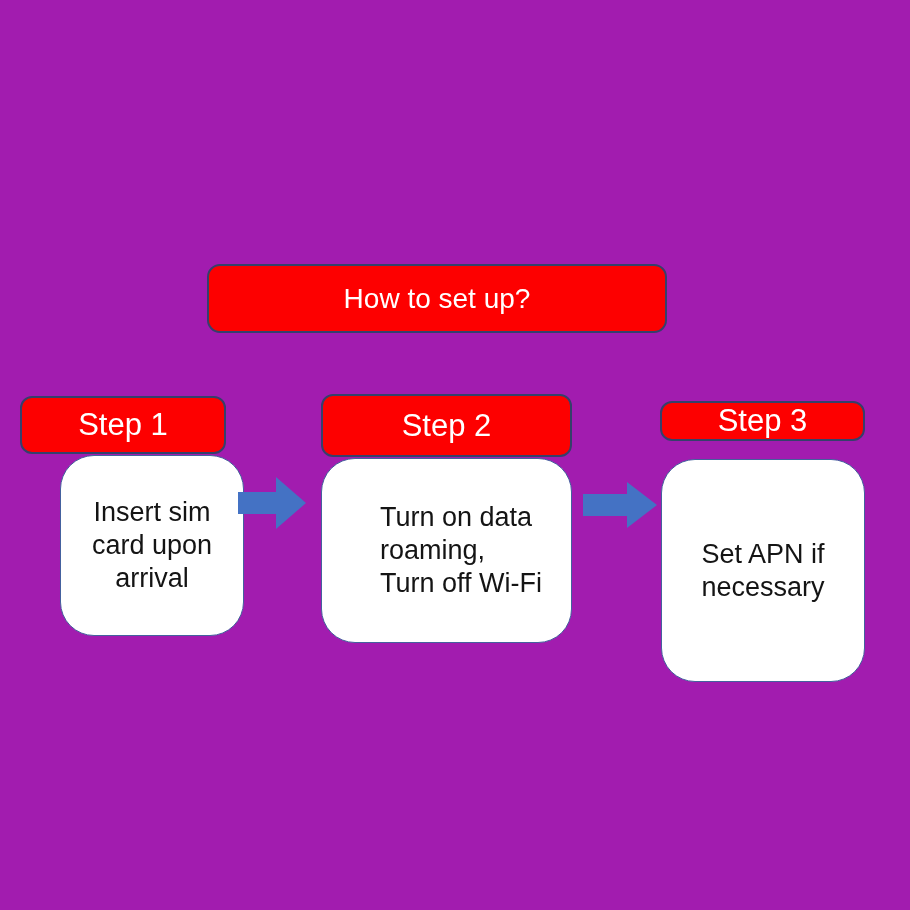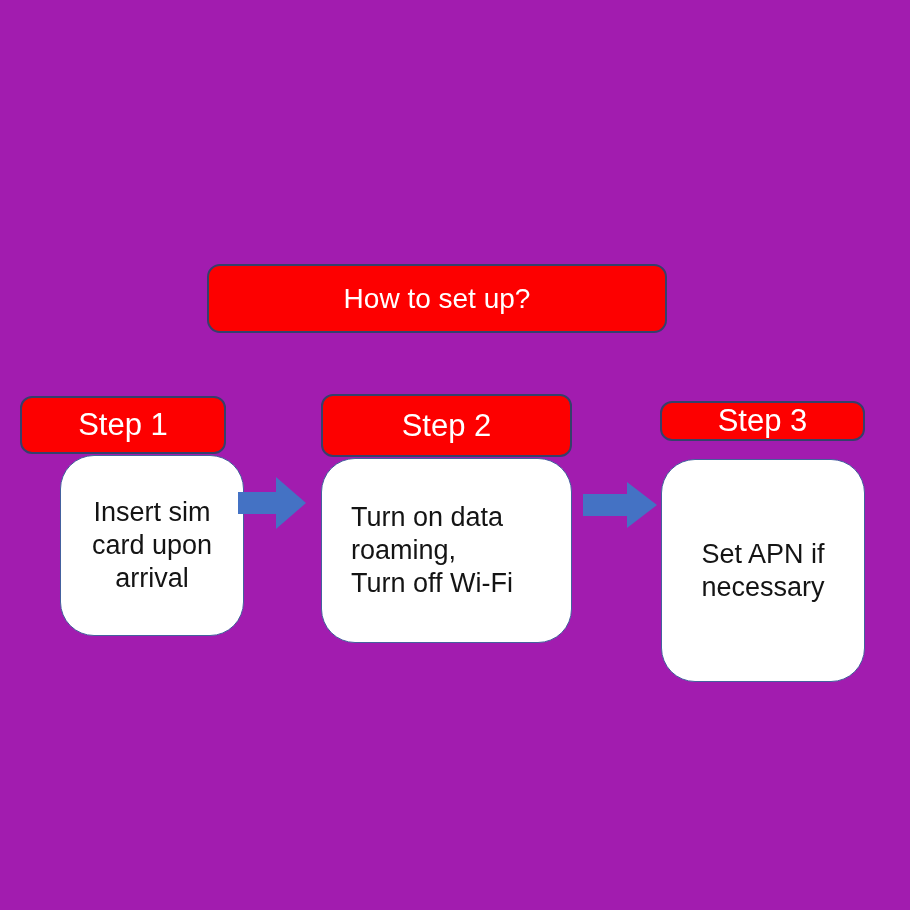--- a/index.html
+++ b/index.html
@@ -50,21 +50,21 @@
     color: var(--body-text);
     font-size: 27px;
     line-height: 1.22;
     white-space: pre-line;
     display: flex; align-items: center; justify-content: center;
     text-align: center;
   }
   #step1-body { left: 20px;  top: 455px; width: 184px; height: 181px; margin-left: 40px; }
   #step2-body {
     left: 321px; top: 458px; width: 251px; height: 185px;
-    justify-content: flex-start; text-align: left; padding-left: 29px;
+    justify-content: center; text-align: left; padding-left: 29px;
   }
   #step3-body { left: 661px; top: 459px; width: 204px; height: 223px; }
   .arrow {
     position: absolute;
     color: var(--arrow-blue);
     line-height: 0;
   }
   #arrow1 { left: 238px; top: 477px; }
   #arrow2 { left: 583px; top: 482px; }
 </style>

